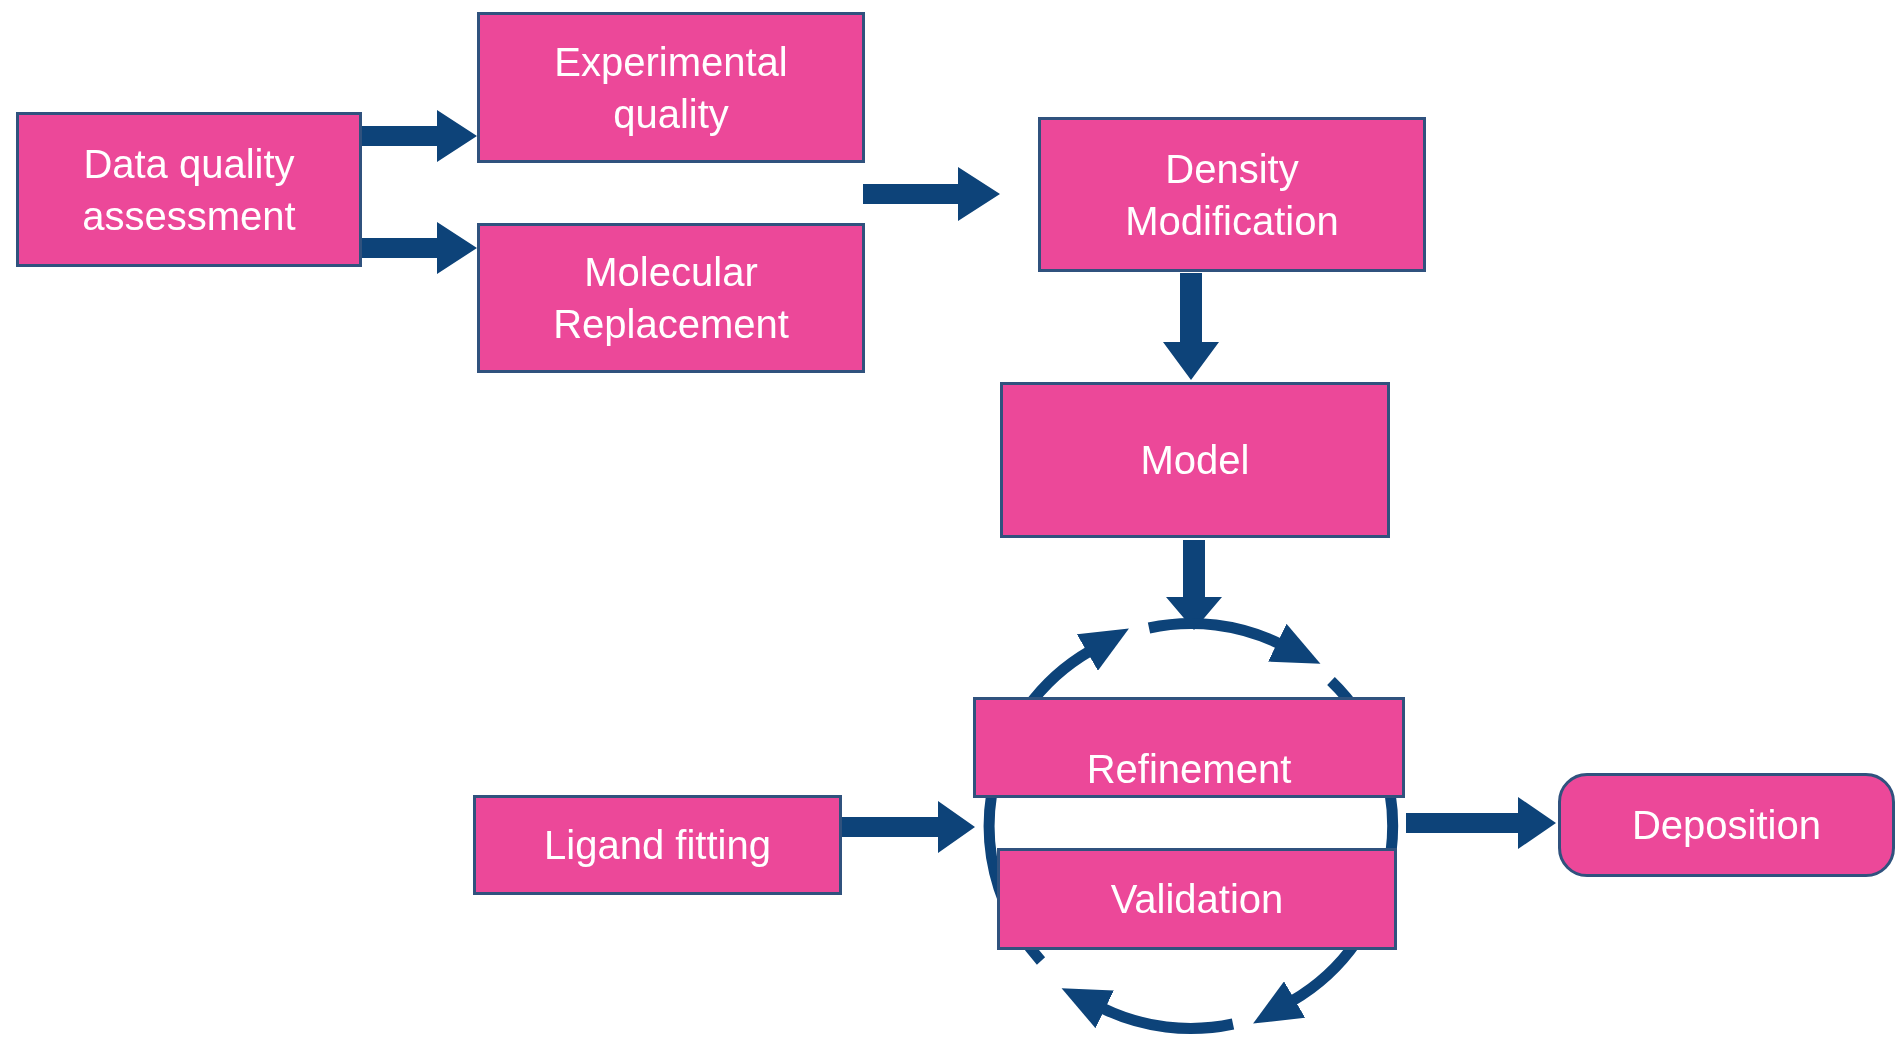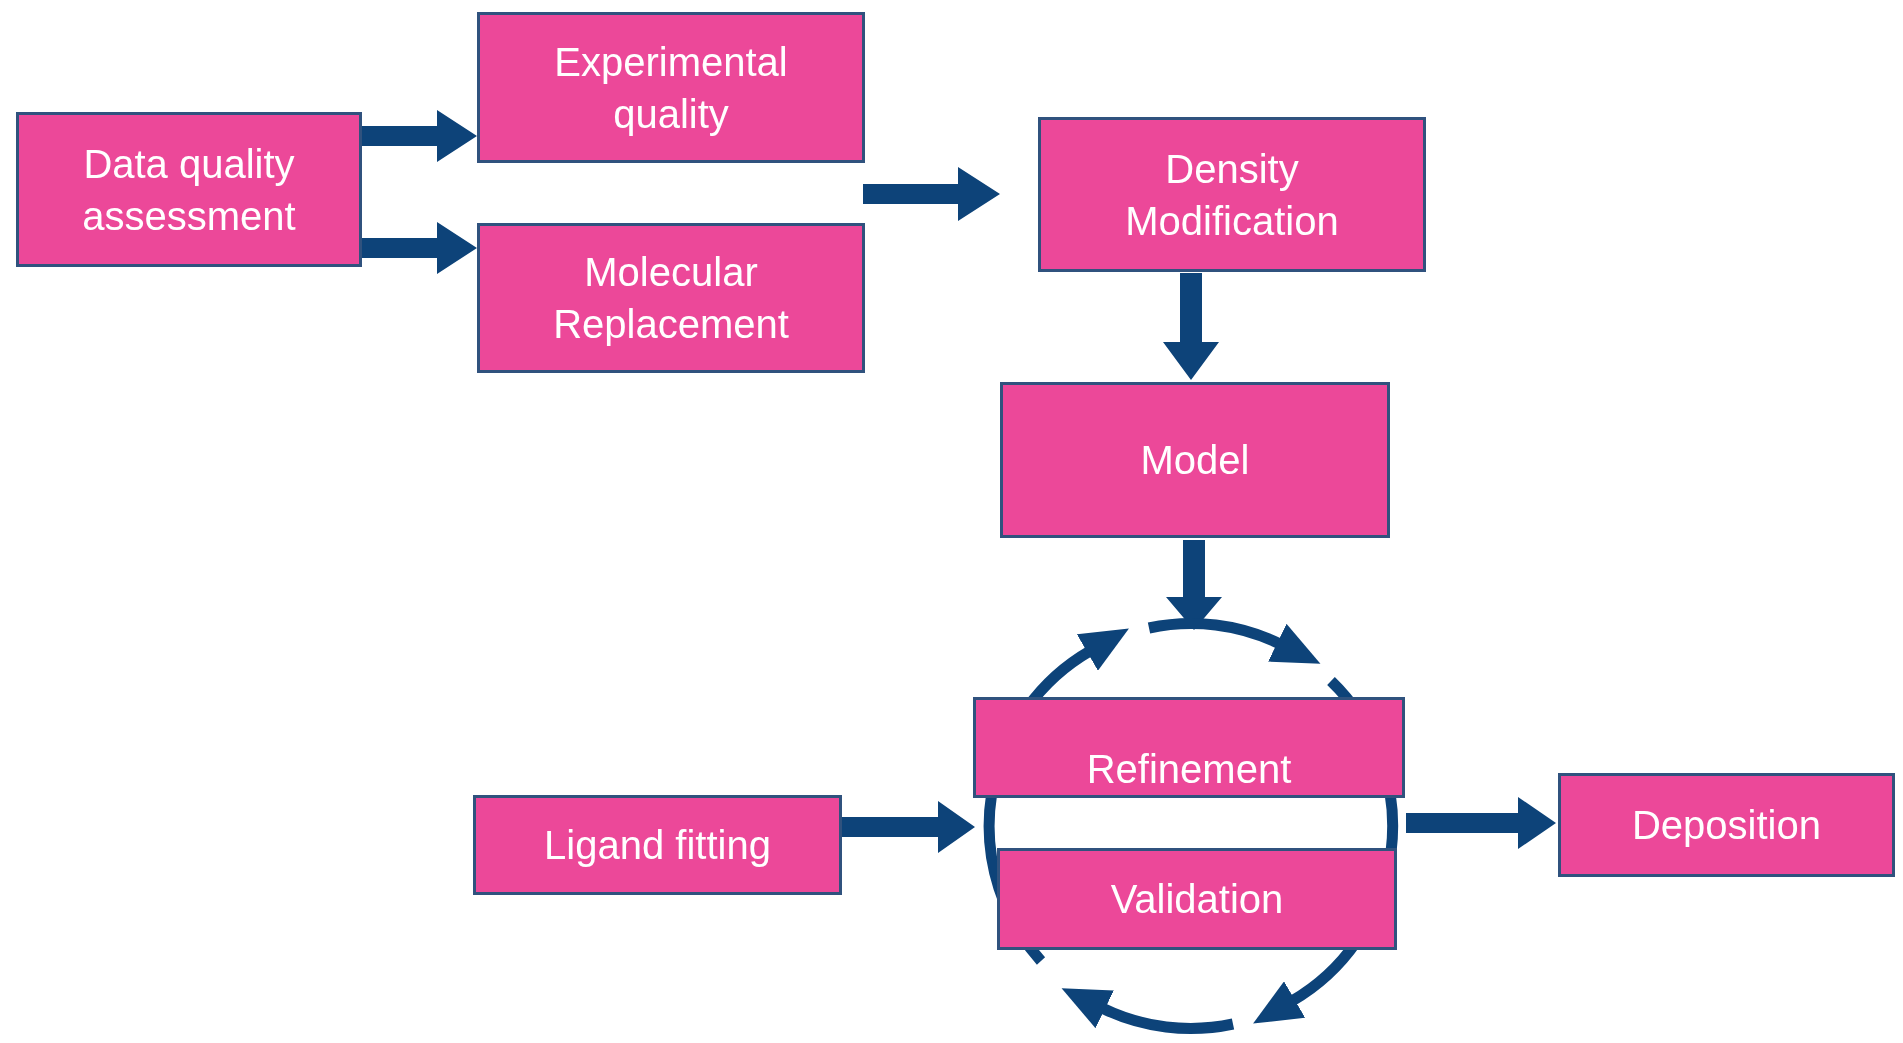--- a/index.html
+++ b/index.html
@@ -35,21 +35,21 @@
   }
   
   .n-dq  { left: 16px;   top: 112px; width: 346px; height: 155px; }
   .n-ep  { left: 477px;  top: 12px;  width: 388px; height: 151px; }
   .n-mr  { left: 477px;  top: 223px; width: 388px; height: 150px; }
   .n-dm  { left: 1002px; top: 117px; width: 388px; height: 155px; margin-left: 36px; }
   .n-mb  { left: 1000px; top: 382px; width: 390px; height: 156px; text-align: right; }
   .n-rf  { left: 973px;  top: 697px; width: 432px; height: 101px; justify-content: flex-end; }
   .n-vd  { left: 997px;  top: 848px; width: 400px; height: 102px; }
   .n-lf  { left: 473px;  top: 777px; width: 369px; height: 100px; margin-top: 18px; }
-  .n-dp  { left: 1558px; top: 773px; width: 337px; height: 104px; }
+  .n-dp  { left: 1558px; top: 773px; width: 337px; height: 104px; border-radius: 29px; }
   .arrow-shape { fill: #0D4379; stroke: none; }
   .cycle-arc { fill: none; stroke: #0D4379; stroke-width: 11px; }
 </style>
 </head>
 <body>
 
 <div id="canvas">
 
   <svg id="arrow-layer" viewBox="0 0 1903 1043" xmlns="http://www.w3.org/2000/svg">
     <defs>

